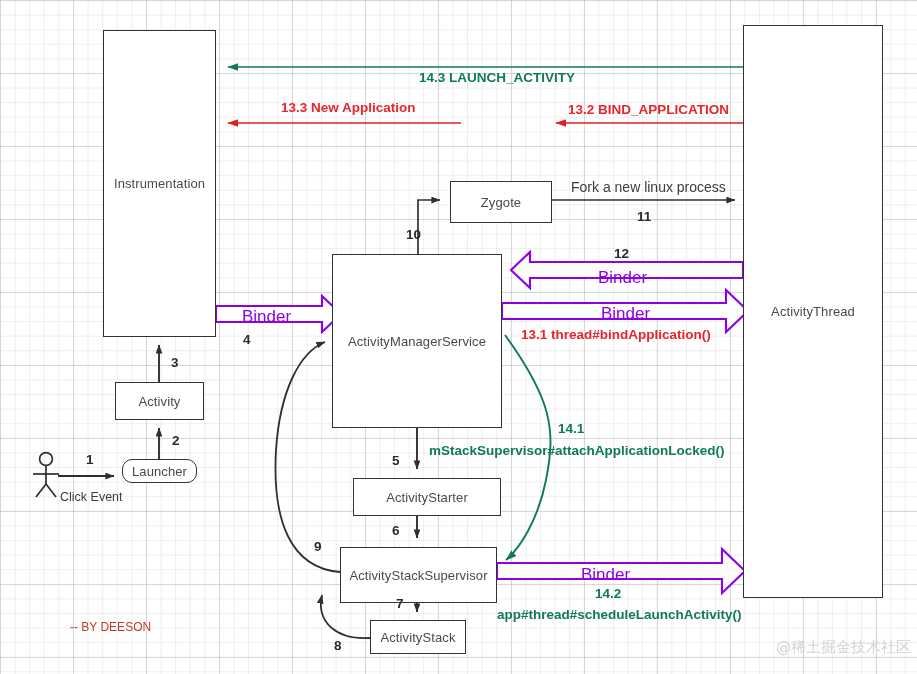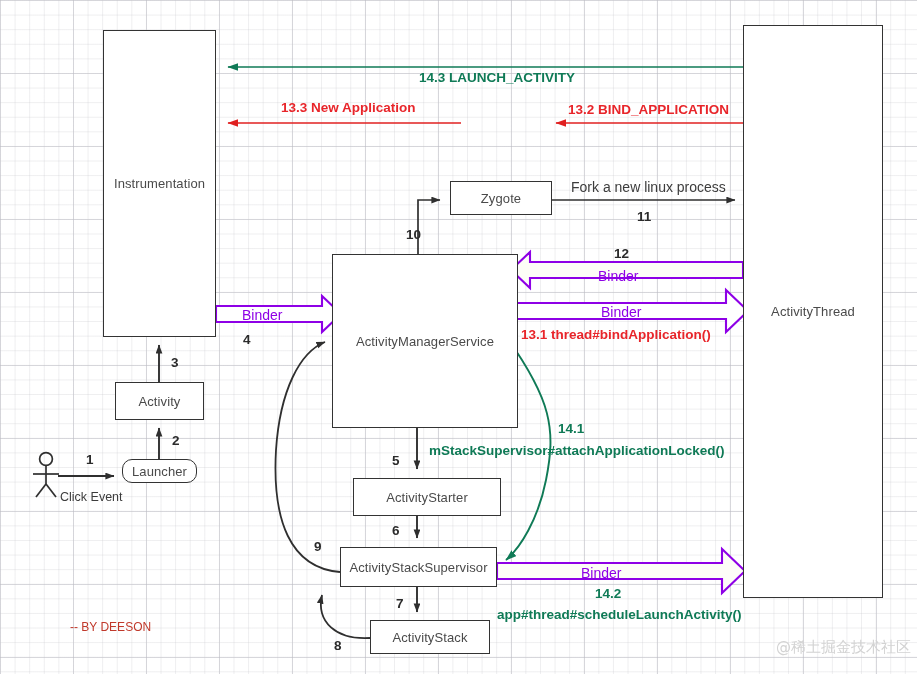--- a/index.html
+++ b/index.html
@@ -41,21 +41,21 @@
     font-size:13px;
     color:#3c3c3c;
   }
   .num{
     font-weight:bold;
     font-size:13.5px;
     color:#2b2b2b;
   }
   .binder{
     color:#8e00e6;
-    font-size:14px;
+    font-size:17px;
   }
   .red{
     color:#e8252a;
     font-weight:bold;
     font-size:13.5px;
   }
   .green{
     color:#0f7a56;
     font-weight:bold;
     font-size:13.5px;
@@ -174,45 +174,45 @@
 
   <div class="node" style="left:103px;top:30px;width:113px;height:307px;">
     <span>Instrumentation</span>
   </div>
 
   <div class="node" style="left:743px;top:25px;width:140px;height:573px;">
     <span>ActivityThread</span>
   </div>
 
 
-  <div class="node" style="left:450px;top:181px;width:102px;height:34px;">
+  <div class="node" style="left:450px;top:181px;width:102px;height:42px;">
     <span>Zygote</span>
   </div>
 
-  <div class="node" style="left:332px;top:254px;width:186px;height:174px;">
+  <div class="node" style="left:332px;top:254px;width:170px;height:174px;">
     <span>ActivityManagerService</span>
   </div>
 
   <div class="node" style="left:115px;top:382px;width:89px;height:38px;">
     <span>Activity</span>
   </div>
 
   <div class="node rounded" style="left:122px;top:459px;width:75px;height:24px;">
     <span>Launcher</span>
   </div>
 
   <div class="node" style="left:353px;top:478px;width:148px;height:38px;">
     <span>ActivityStarter</span>
   </div>
 
-  <div class="node" style="left:340px;top:547px;width:157px;height:40px;">
+  <div class="node" style="left:340px;top:547px;width:157px;height:56px;">
     <span>ActivityStackSupervisor</span>
   </div>
 
-  <div class="node" style="left:370px;top:620px;width:120px;height:34px;">
+  <div class="node" style="left:370px;top:620px;width:96px;height:34px;">
     <span>ActivityStack</span>
   </div>
 
   <div class="lbl green" style="left:419px;top:42px;margin-top:28px;">14.3  LAUNCH_ACTIVITY</div>
 
   <div class="lbl red" style="left:281px;top:100px;">13.3  New Application</div>
 
   <div class="lbl red" style="left:568px;top:102px;">13.2  BIND_APPLICATION</div>
 
   <div class="lbl plain" style="left:571px;top:179px;">Fork a new linux process</div>

